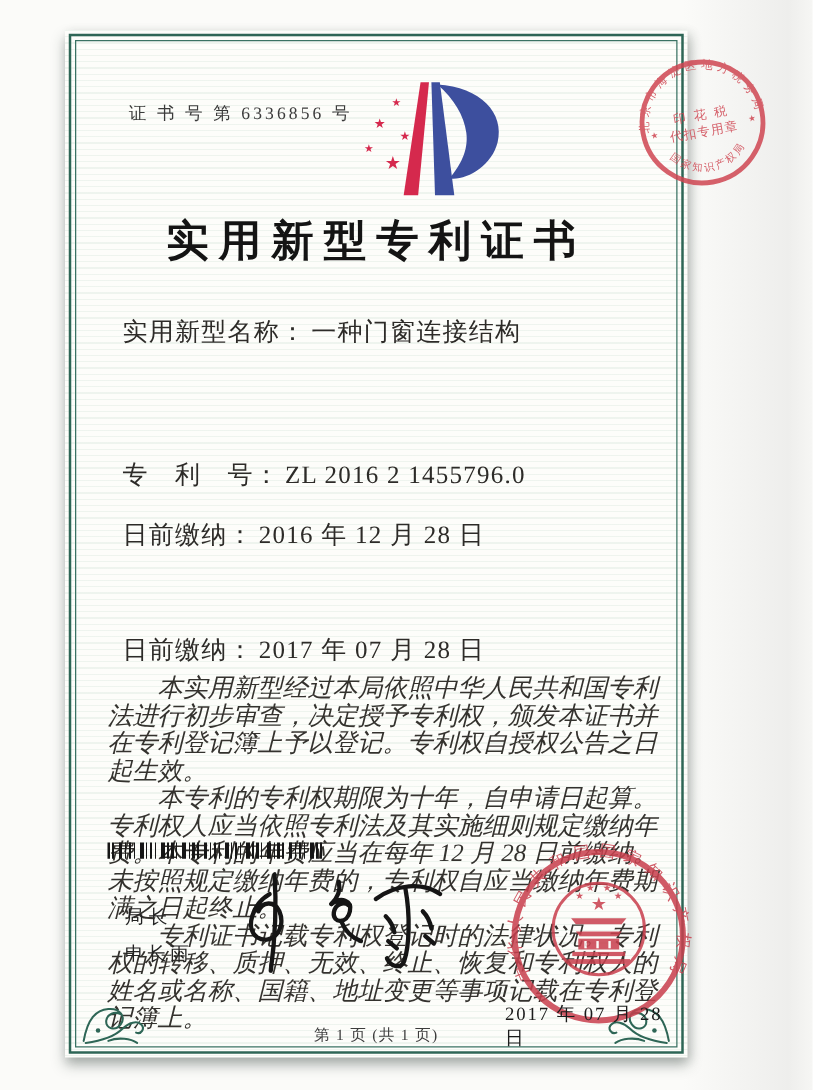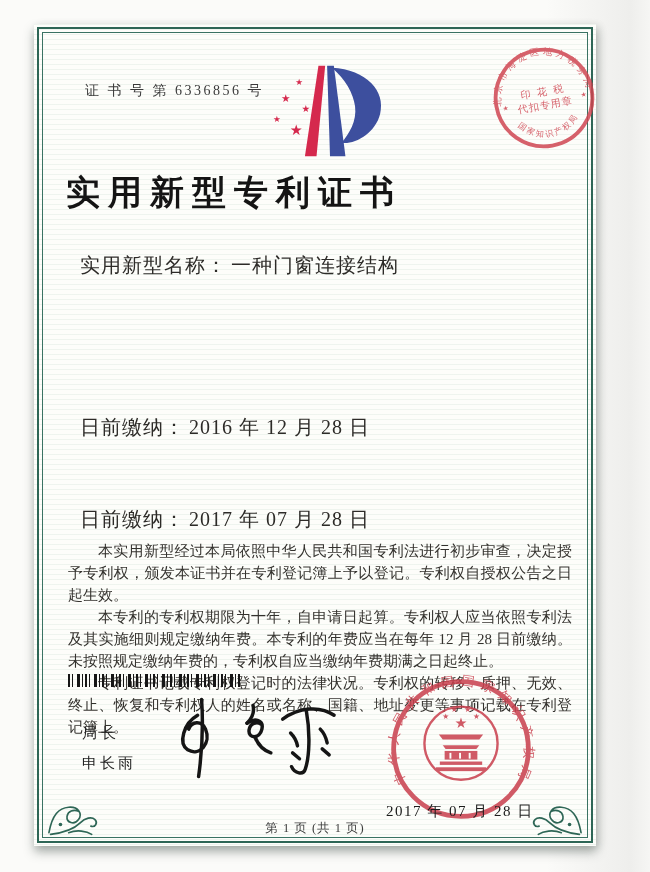--- a/index.html
+++ b/index.html
@@ -1,47 +1,47 @@
 <!DOCTYPE html>
 <html><head>
 <meta charset="utf-8">
 <style>
   html,body{margin:0;padding:0;width:650px;height:872px;overflow:hidden;}
   body{
     background:linear-gradient(90deg,#fbfbf9 0%,#fbfbf9 84%,#eeeeec 97%,#f6f6f4 100%);
     font-family:"Liberation Serif",serif;
   }
   .page{
-    position:absolute;left:34px;top:24px;width:562px;height:822px;
+    position:absolute;left:52px;top:24px;width:498px;height:822px;
     background:
       repeating-linear-gradient(180deg, rgba(110,165,135,.10) 0 1px, rgba(255,255,255,0) 1px 5px),
       #fdfdfa;
     box-shadow:0 6px 10px rgba(40,55,48,.35), 3px 2px 8px rgba(40,55,48,.14);
   }
   .frame-outer{position:absolute;inset:3px;border:2px solid #2e6656;pointer-events:none;}
   .frame-inner{position:absolute;inset:8px;border:1px solid #3a7263;pointer-events:none;}
 
   .cert-no{position:absolute;left:51px;top:58px;font-size:14px;letter-spacing:2.5px;color:#3a3a3a;}
 
   .logo{position:absolute;left:225px;top:34px;width:142px;height:106px;}
 
   .tax-seal{position:absolute;left:452px;top:16px;width:116px;height:116px;transform:rotate(-10deg);opacity:.84;}
 
   .title{
-    position:absolute;left:0;right:0;top:146px;text-align:left;
-    font-size:34px;font-weight:700;letter-spacing:8px;color:#141414;margin-left:32px;
+    position:absolute;left:0;right:0;top:146px;text-align:center;
+    font-size:34px;font-weight:700;letter-spacing:8px;color:#141414;
   }
 
   .field-row{position:absolute;left:46px;right:28px;font-size:20px;color:#2d2b28;letter-spacing:1px;white-space:nowrap;}
   .field-row .value{margin-left:4px;}
   .r0{top:228px}.r1{top:286px}.r2{top:342px}.r3{top:390px}.r4{top:436px}.r5{top:482px}
 
   .body-text{
     position:absolute;left:34px;right:24px;top:516px;
-    font-size:15px;line-height:22px;color:#34322e;text-align:justify;
+    font-size:20px;line-height:22px;color:#34322e;text-align:justify;font-style:italic;
   }
   .body-text p{margin:0;text-indent:2em;}
 
   .barcode{
     position:absolute;left:34px;top:650px;width:174px;height:13px;
     background:repeating-linear-gradient(90deg,
       #161616 0 2px, rgba(0,0,0,0) 2px 4px,
       #161616 4px 5px, rgba(0,0,0,0) 5px 9px,
       #161616 9px 12px, rgba(0,0,0,0) 12px 14px,
       #161616 14px 15px, rgba(0,0,0,0) 15px 17px);
@@ -95,20 +95,23 @@
     <text x="60" y="57" font-size="10.5" fill="#cf4450" letter-spacing="2" text-anchor="middle">印 花 税</text>
     <text x="60" y="71" font-size="10.5" fill="#cf4450" letter-spacing="1" text-anchor="middle">代扣专用章</text>
     <text x="19" y="66" font-size="7" fill="#cf4450" text-anchor="middle">★</text>
     <text x="101" y="66" font-size="7" fill="#cf4450" text-anchor="middle">★</text>
   </svg>
 
   <div class="title">实用新型专利证书</div>
 
   <div class="field-row r0">
     <span class="label">实用新型名称：</span><span class="value">一种门窗连接结构</span>
+  </div>
+  <div class="field-row r2">
+    <span class="label">专　利　号：</span><span class="value">ZL 2016 2 1455796.0</span>
   </div>
   <div class="field-row r3">
     <span class="label">日前缴纳：</span><span class="value">2016 年 12 月 28 日</span>
   </div>
   <div class="field-row r5">
     <span class="label">日前缴纳：</span><span class="value">2017 年 07 月 28 日</span>
   </div>
 
   <div class="body-text">
     <p>本实用新型经过本局依照中华人民共和国专利法进行初步审查，决定授予专利权，颁发本证书并在专利登记簿上予以登记。专利权自授权公告之日起生效。</p>

